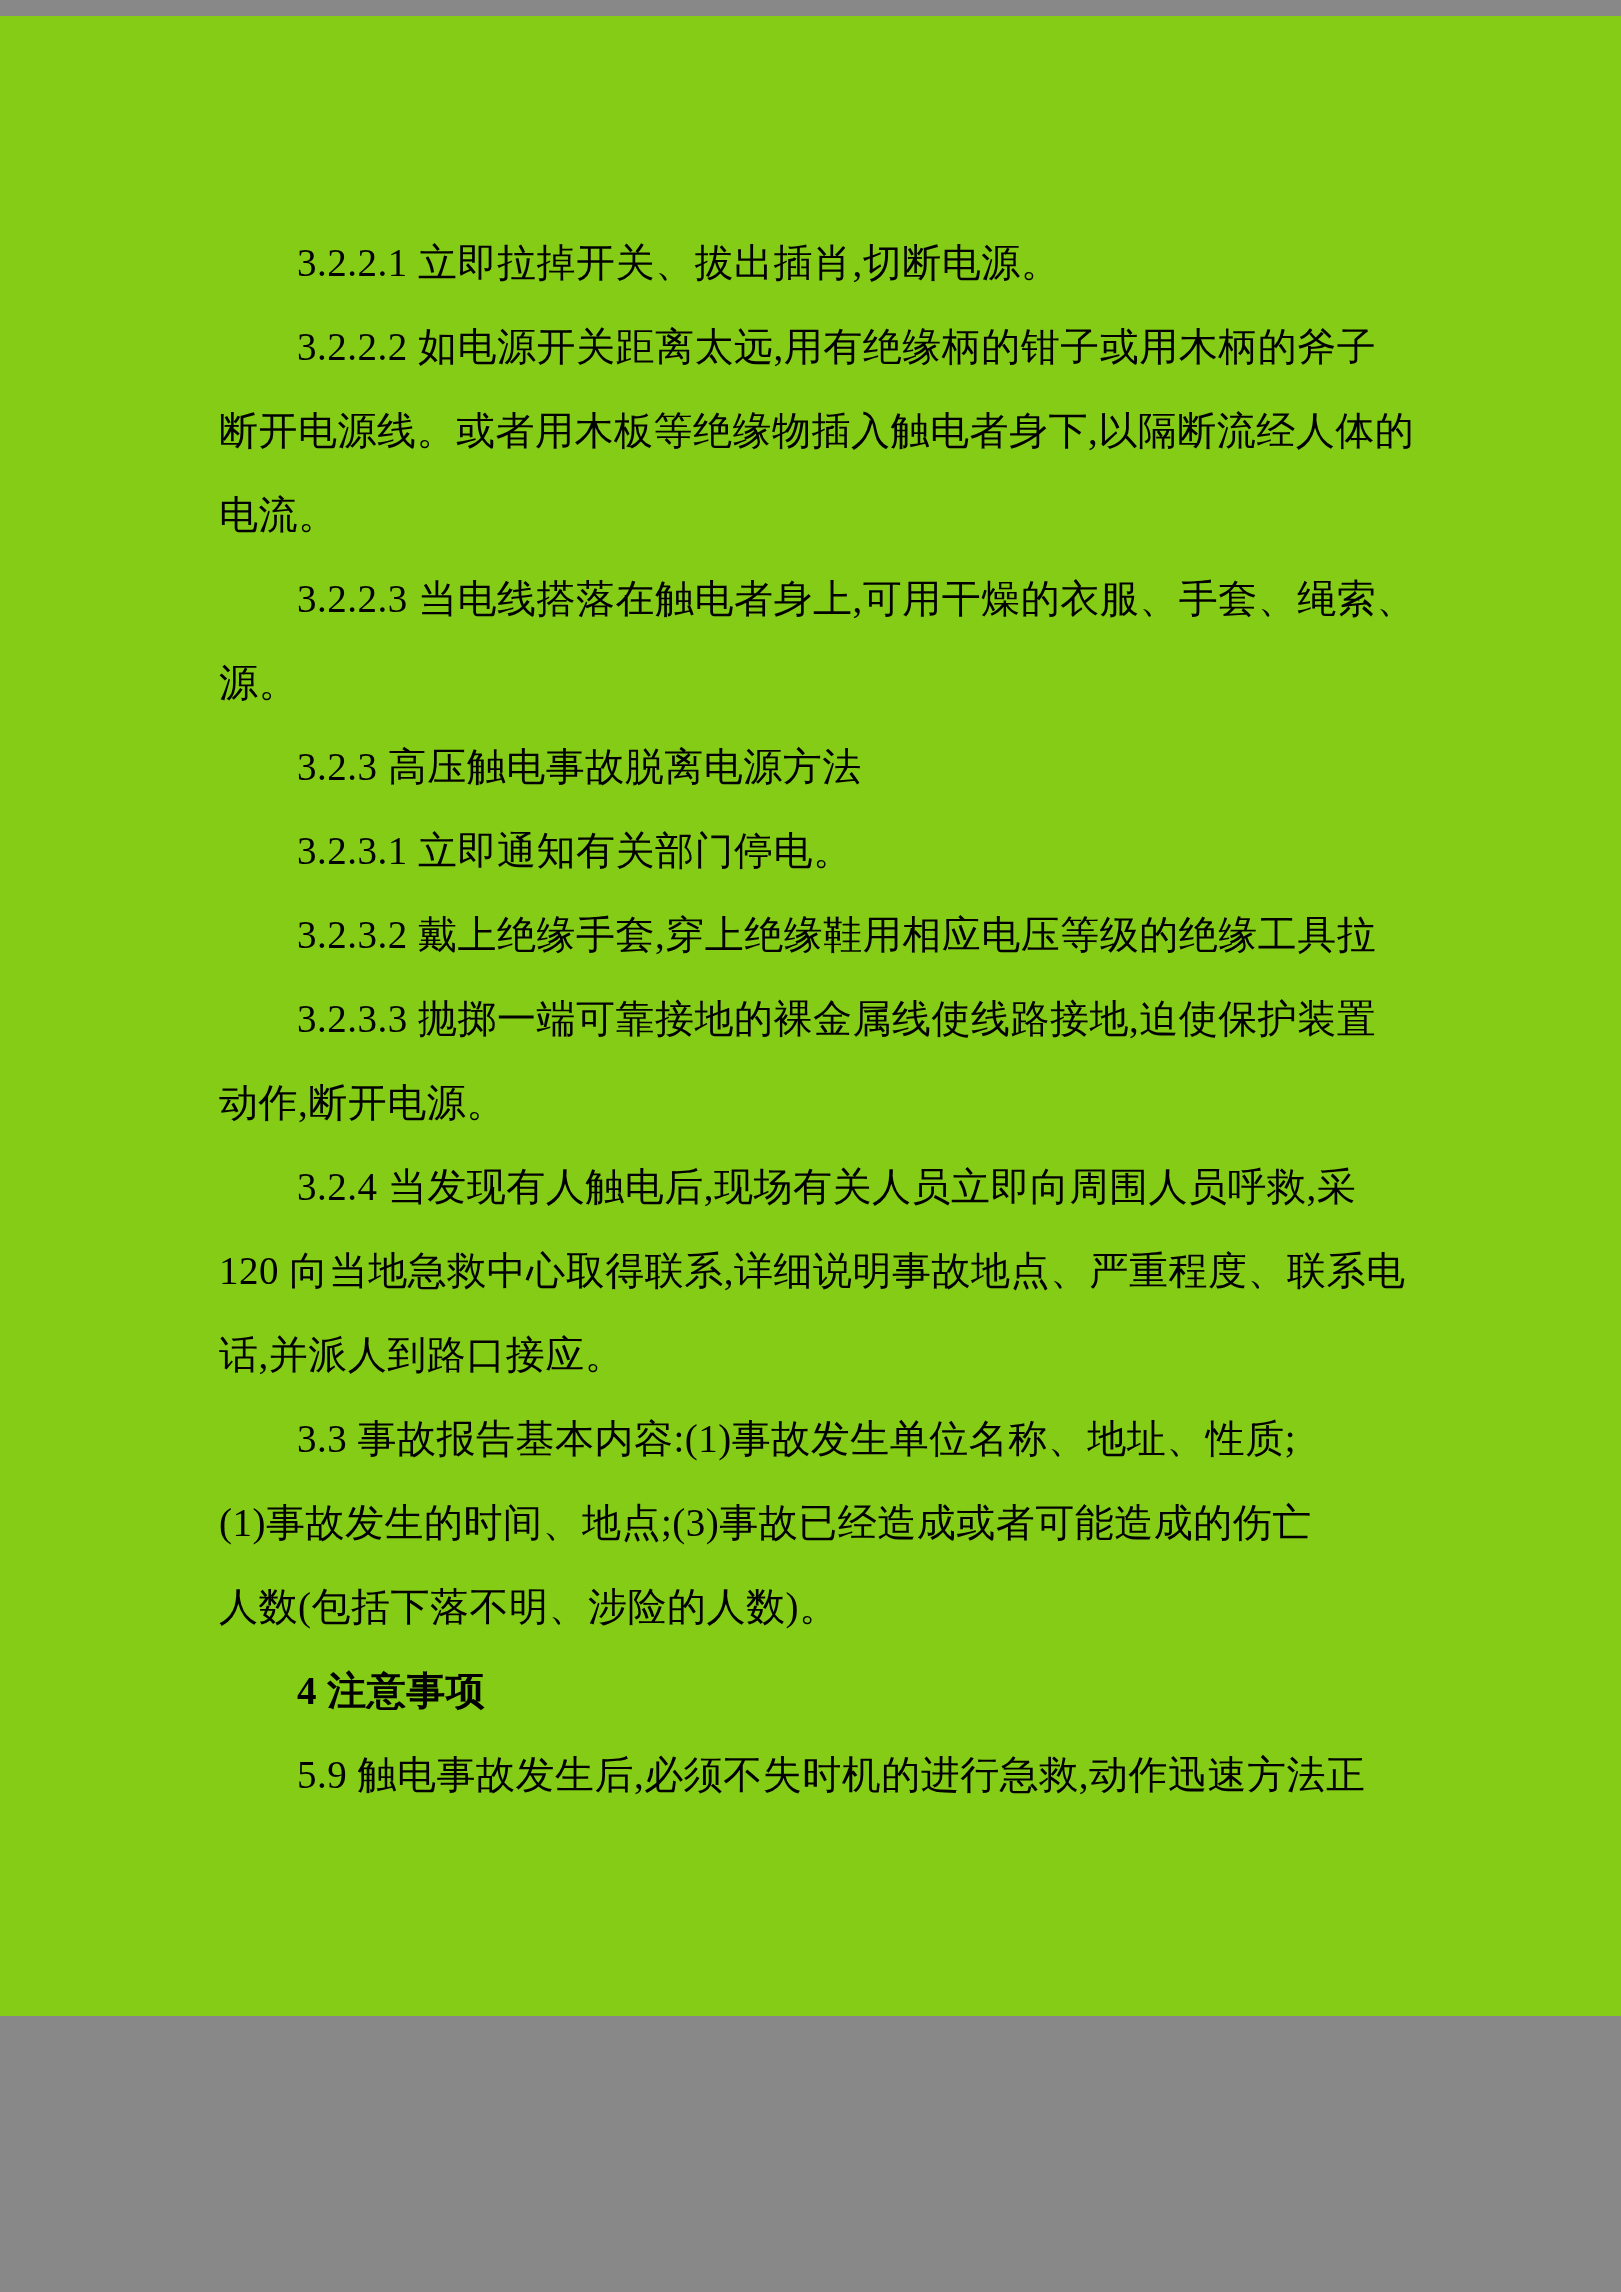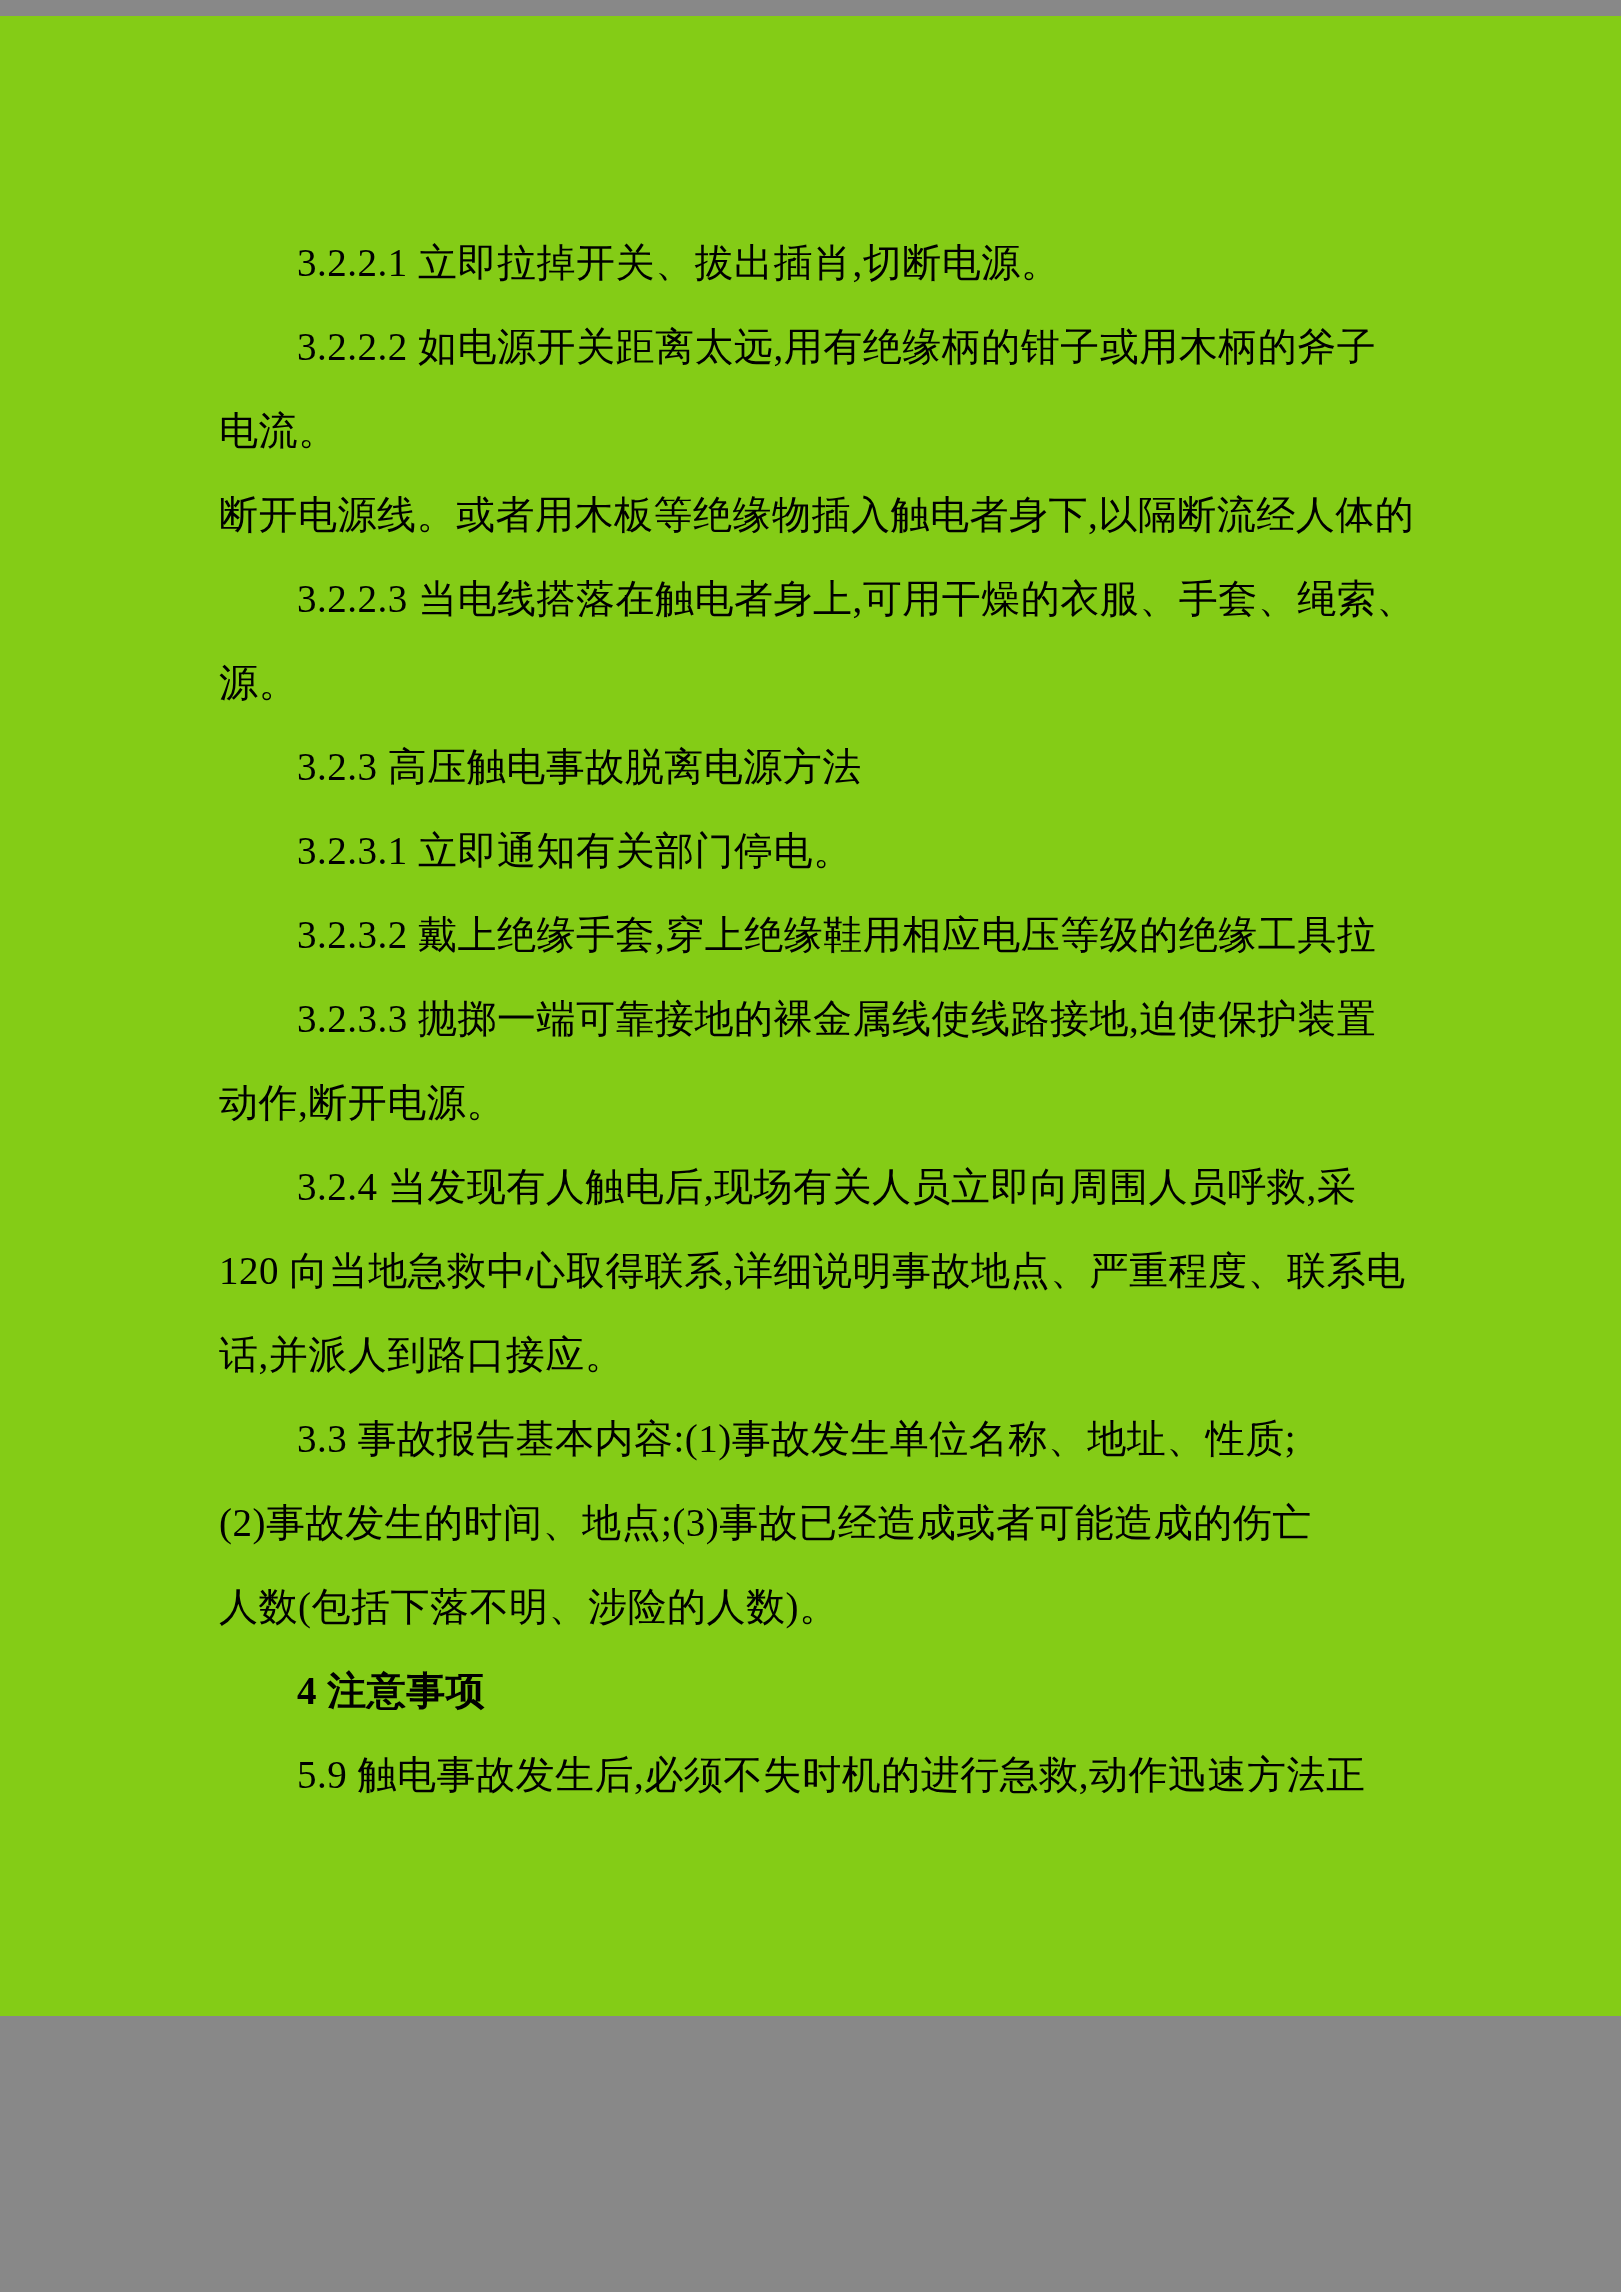--- a/index.html
+++ b/index.html
@@ -46,33 +46,33 @@
     line-height: 49px;
   }
 </style>
 </head>
 <body>
 
 <div class="page">
   <div class="body-text">
       <div class="line indent">3.2.2.1 立即拉掉开关、拔出插肖,切断电源。</div>
       <div class="line indent">3.2.2.2 如电源开关距离太远,用有绝缘柄的钳子或用木柄的斧子</div>
+      <div class="line">断开电源线。或者用木板等绝缘物插入触电者身下,以隔断流经人体的</div>
       <div class="line">电流。</div>
-      <div class="line">断开电源线。或者用木板等绝缘物插入触电者身下,以隔断流经人体的</div>
       <div class="line indent">3.2.2.3 当电线搭落在触电者身上,可用干燥的衣服、手套、绳索、</div>
       <div class="line">源。</div>
       <div class="line indent">3.2.3 高压触电事故脱离电源方法</div>
       <div class="line indent">3.2.3.1 立即通知有关部门停电。</div>
       <div class="line indent">3.2.3.2 戴上绝缘手套,穿上绝缘鞋用相应电压等级的绝缘工具拉</div>
       <div class="line indent">3.2.3.3 抛掷一端可靠接地的裸金属线使线路接地,迫使保护装置</div>
       <div class="line">动作,断开电源。</div>
       <div class="line indent">3.2.4 当发现有人触电后,现场有关人员立即向周围人员呼救,采</div>
       <div class="line">120 向当地急救中心取得联系,详细说明事故地点、严重程度、联系电</div>
       <div class="line">话,并派人到路口接应。</div>
       <div class="line indent">3.3 事故报告基本内容:(1)事故发生单位名称、地址、性质;</div>
-      <div class="line">(2)事故发生的时间、地点;(3)事故已经造成或者可能造成的伤亡</div>
+      <div class="line">(1)事故发生的时间、地点;(3)事故已经造成或者可能造成的伤亡</div>
       <div class="line">人数(包括下落不明、涉险的人数)。</div>
       <div class="line indent bold">4 注意事项</div>
       <div class="line indent">5.9 触电事故发生后,必须不失时机的进行急救,动作迅速方法正</div>
     </div>
   <div class="page-number">50</div>
 </div>
 
 
 </body></html>

